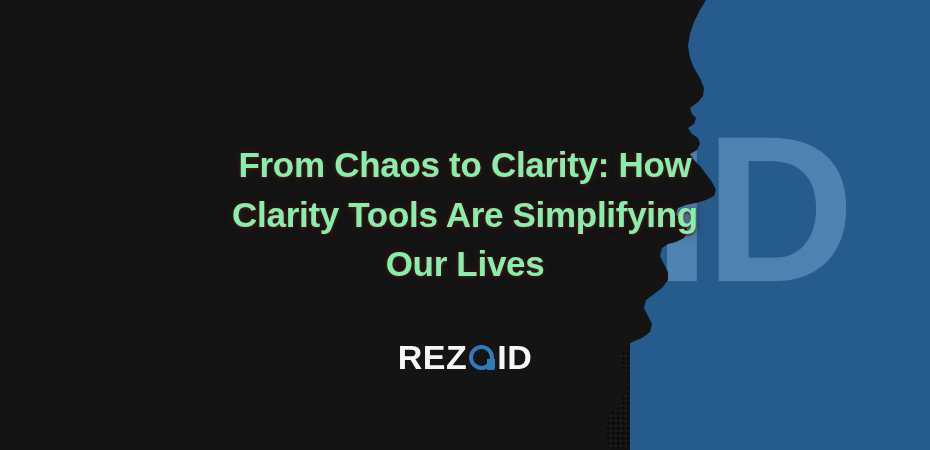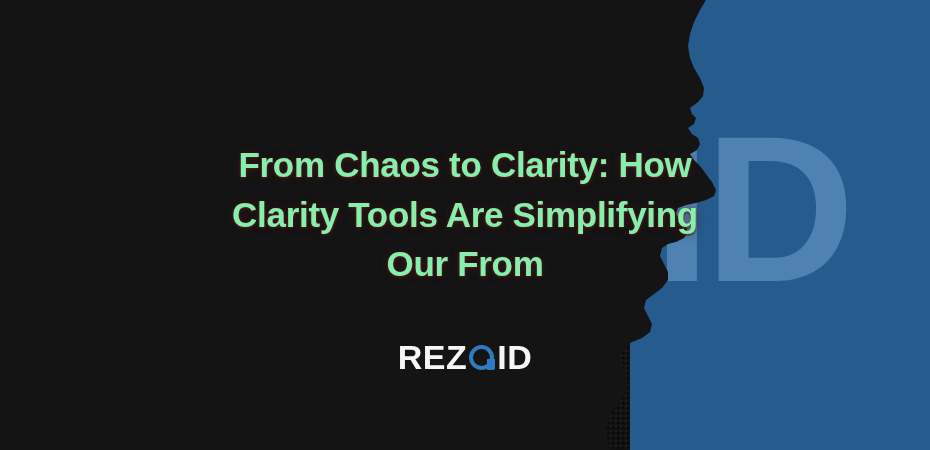--- a/index.html
+++ b/index.html
@@ -215,21 +215,21 @@
       L628,386 L624,396 L618,404 L612,412 L608,420
       L606,430 L608,440 L610,450
       L0,450
       Z"></path>
   </svg>
 
   <div class="headline-wrap">
     <h1 class="headline">
       <span>From Chaos to Clarity: How</span><br>
       <span>Clarity Tools Are Simplifying</span><br>
-      <span>Our From</span>
+      <span>Our Lives</span>
     </h1>
   </div>
 
   <div class="logo">
     <div class="logo-inner">
       <span class="logo-text">REZ</span>
       <span class="logo-mark"></span>
       <span class="logo-text">ID</span>
     </div>
   </div>

